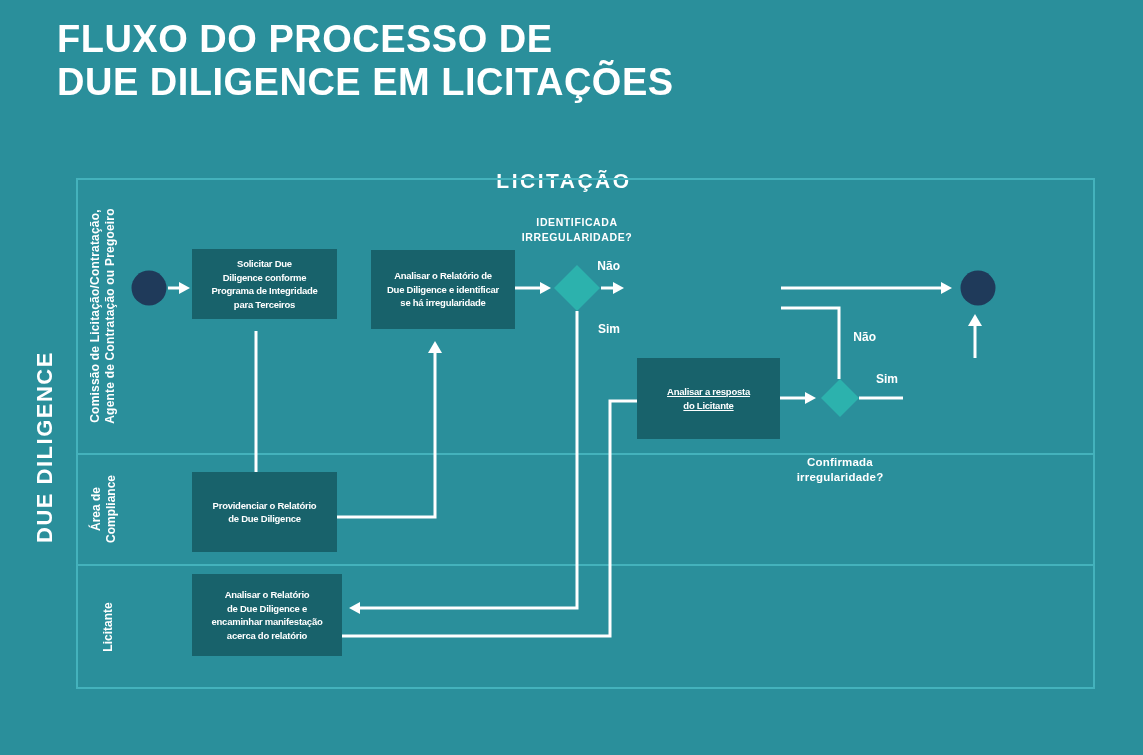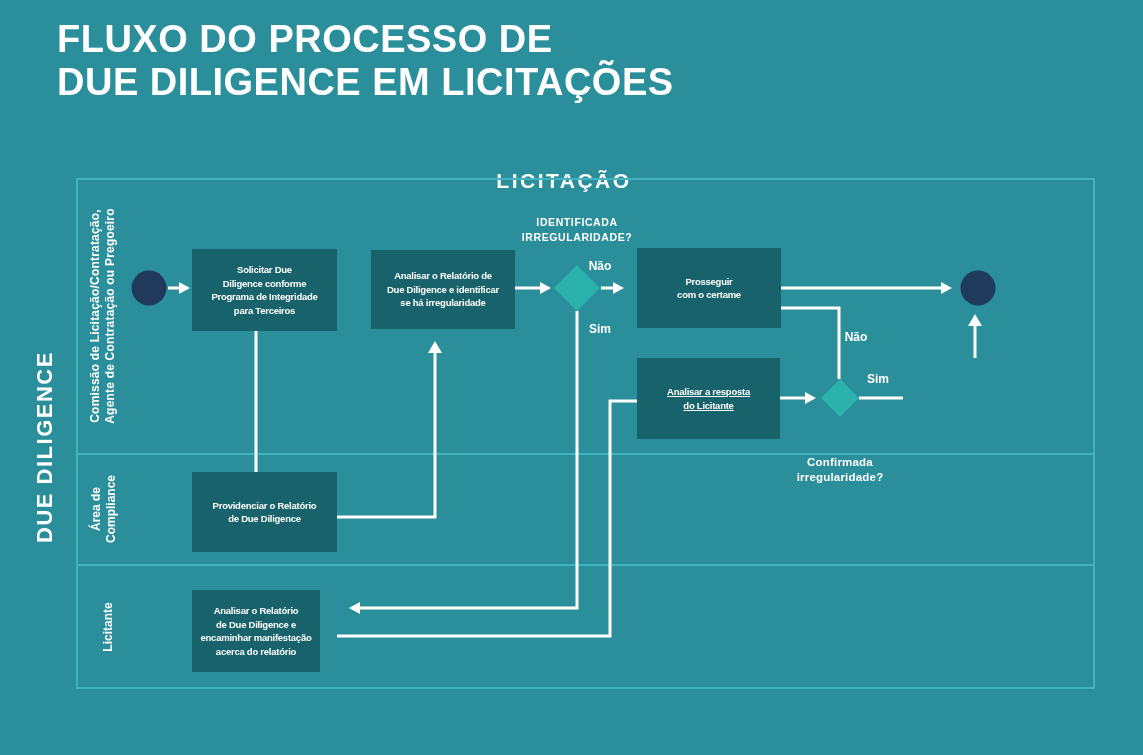--- a/index.html
+++ b/index.html
@@ -34,29 +34,29 @@
 
   svg.overlay{position:absolute;left:0;top:0;width:1143px;height:755px;}
   svg .flow-line{stroke:var(--line);stroke-width:3;fill:none;}
   svg .arrow{fill:var(--line);stroke:none;}
   svg .diamond{fill:var(--decision);stroke:none;}
   svg .terminal-dot{fill:var(--terminal);stroke:none;}
 
   .pbox{position:absolute;background:var(--node);color:var(--text);display:flex;
         align-items:center;justify-content:center;text-align:center;
         font-size:9.5px;font-weight:700;line-height:13.5px;letter-spacing:-0.25px;}
-  .b1{left:192px;top:249px;width:145px;height:82px;}
+  .b1{left:192px;top:249px;width:145px;height:70px;}
   .b2{left:371px;top:250px;width:144px;height:79px;}
   .b3{left:637px;top:248px;width:144px;height:80px;}
   .b4{left:637px;top:358px;width:143px;height:81px;text-decoration:underline;}
   .b5{left:903px;top:358px;width:144px;height:80px;}
   .b6{left:192px;top:472px;width:145px;height:80px;text-align:center;}
-  .b7{left:192px;top:590px;width:128px;height:82px;text-align:center;}
+  .b7{left:192px;top:574px;width:150px;height:82px;text-align:center;}
 
-  .edge-label{position:absolute;width:40px;text-align:center;color:var(--text);
+  .edge-label{position:absolute;width:40px;text-align:right;color:var(--text);
               font-size:12px;font-weight:700;}
   .el-d1-nao{left:580px;top:259px;}
   .el-d1-sim{left:580px;top:322px;}
   .el-d2-nao{left:836px;top:330px;}
   .el-d2-sim{left:858px;top:372px;}
 
   .decision-label{position:absolute;width:160px;text-align:center;color:var(--text);font-weight:700;}
   .dl-1{left:497px;top:215px;font-size:10.5px;line-height:14.5px;letter-spacing:0.6px;}
   .dl-2{left:760px;top:426px;font-size:11.5px;line-height:15px;letter-spacing:0.2px;margin-top:29px;}
 </style>
@@ -123,22 +123,20 @@
     <polygon class="diamond" points="840,379 859,398 840,417 821,398"></polygon>
   </svg>
 
   <div class="pbox b1 pre">Solicitar Due
 Diligence conforme
 Programa de Integridade
 para Terceiros</div>
   <div class="pbox b2 pre">Analisar o Relatório de
 Due Diligence e identificar
 se há irregularidade</div>
-  <div class="pbox b3 pre">Prosseguir
-com o certame</div>
   <div class="pbox b4 pre">Analisar a resposta
 do Licitante</div>
   <div class="pbox b6 pre">Providenciar o Relatório
 de Due Diligence</div>
   <div class="pbox b7 pre">Analisar o Relatório
 de Due Diligence e
 encaminhar manifestação
 acerca do relatório</div>
 
   <div class="decision-label dl-1 pre">IDENTIFICADA

